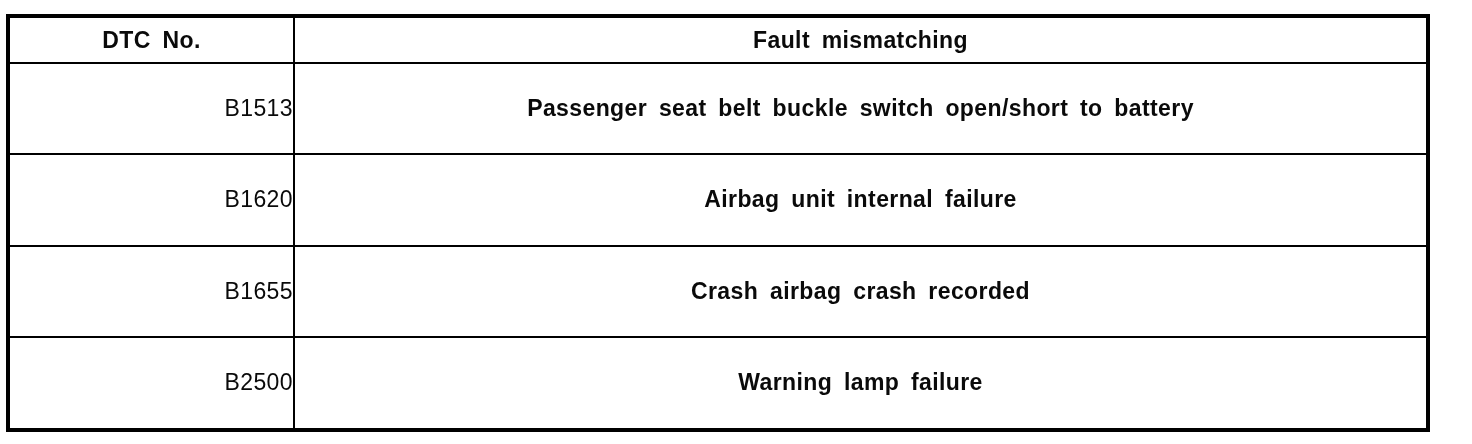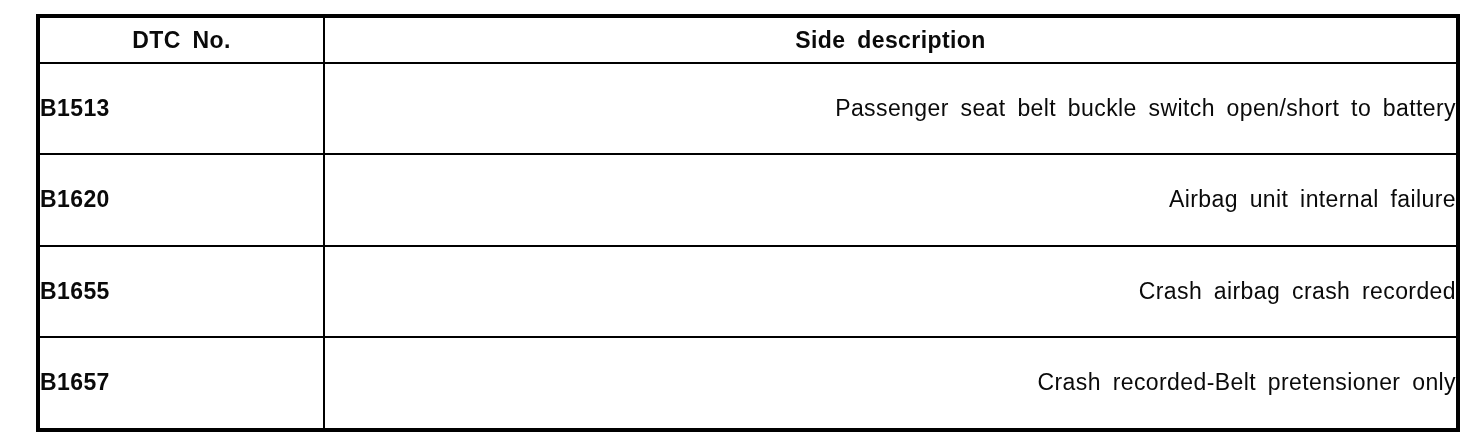--- a/index.html
+++ b/index.html
@@ -12,21 +12,21 @@
     color: #0a0a0a;
     overflow: hidden;
   }
   .page {
     position: relative;
     width: 1472px;
     height: 444px;
   }
   table.dtc-table {
     position: absolute;
-    left: 36px;
+    left: 6px;
     top: 14px;
     width: 1424px;
     height: 418px;
     border-collapse: collapse;
     table-layout: fixed;
     background: #ffffff;
     border: 4px solid #000000;
   }
   table.dtc-table th,
   table.dtc-table td {
@@ -41,57 +41,57 @@
     background: #ffffff;
     white-space: nowrap;
     overflow: hidden;
   }
   table.dtc-table col.col-dtc { width: 286px; }
   table.dtc-table th {
     font-weight: 700;
     text-align: center;
   }
   td.cell-dtc {
-    text-align: left;
-    font-weight: 700;
+    text-align: right;
+    font-weight: 400;
   }
   td.cell-desc {
-    text-align: right;
+    text-align: center;
     padding-left: 14px;
-    font-weight: 400;
+    font-weight: 700;
   }
 </style>
 </head>
 <body>
 
 <div class="page">
   <table class="dtc-table">
     <colgroup>
       <col class="col-dtc">
       <col class="col-desc">
     </colgroup>
     <thead>
       <tr>
         <th>DTC No.</th>
-        <th>Side description</th>
+        <th>Fault mismatching</th>
       </tr>
     </thead>
     <tbody id="rows-body">
 
     <tr class="">
         <td class="cell-dtc">B1513</td>
         <td class="cell-desc">Passenger seat belt buckle switch open/short to battery</td>
       </tr>
         <tr class="">
         <td class="cell-dtc">B1620</td>
         <td class="cell-desc">Airbag unit internal failure</td>
       </tr>
         <tr class="">
         <td class="cell-dtc">B1655</td>
         <td class="cell-desc">Crash airbag crash recorded</td>
       </tr>
         <tr class="">
-        <td class="cell-dtc">B1657</td>
-        <td class="cell-desc">Crash recorded-Belt pretensioner only</td>
+        <td class="cell-dtc">B2500</td>
+        <td class="cell-desc">Warning lamp failure</td>
       </tr>
       </tbody>
   </table>
 </div>
 
 </body></html>

